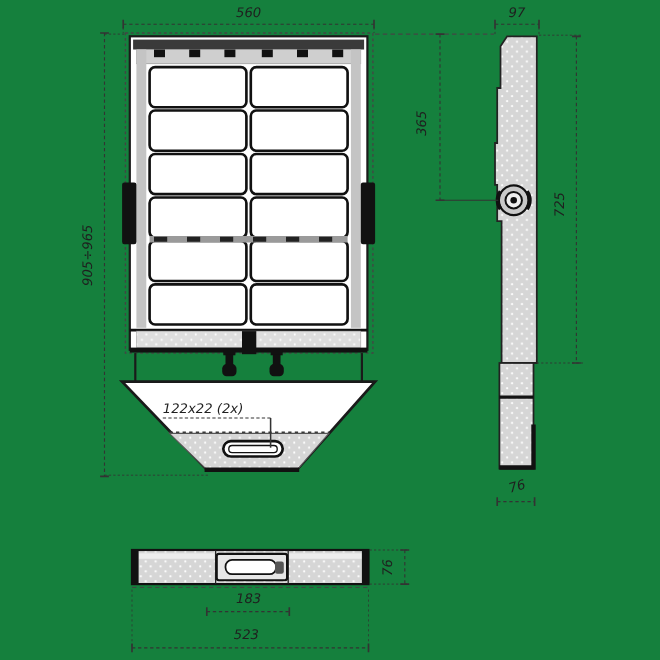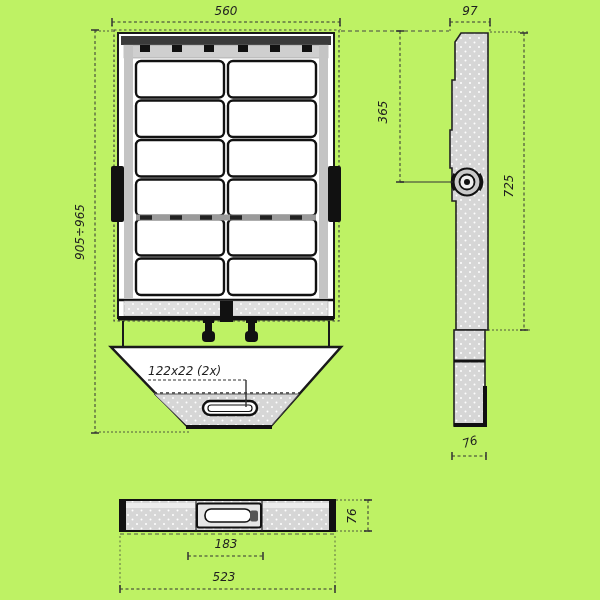--- a/index.html
+++ b/index.html
@@ -1,16 +1,16 @@
 <!DOCTYPE html>
 <html><head>
 <meta charset="utf-8">
 <style>
   html,body{margin:0;padding:0;background:#ffffff;}
-  .canvas{position:relative;width:600px;height:600px;background:#bef264;overflow:hidden;}
+  .canvas{position:relative;width:600px;height:600px;background:#15803d;overflow:hidden;}
   svg{display:block;}
   text{font-family:"DejaVu Sans","Liberation Sans",sans-serif;font-size:12px;font-style:italic;fill:#1f1f1f;}
 </style>
 </head>
 <body>
 
 <div class="canvas">
 <svg width="600" height="600" viewBox="0 0 600 600" xmlns="http://www.w3.org/2000/svg">
   <defs>
     <pattern id="dotfill" width="9" height="9" patternUnits="userSpaceOnUse">

